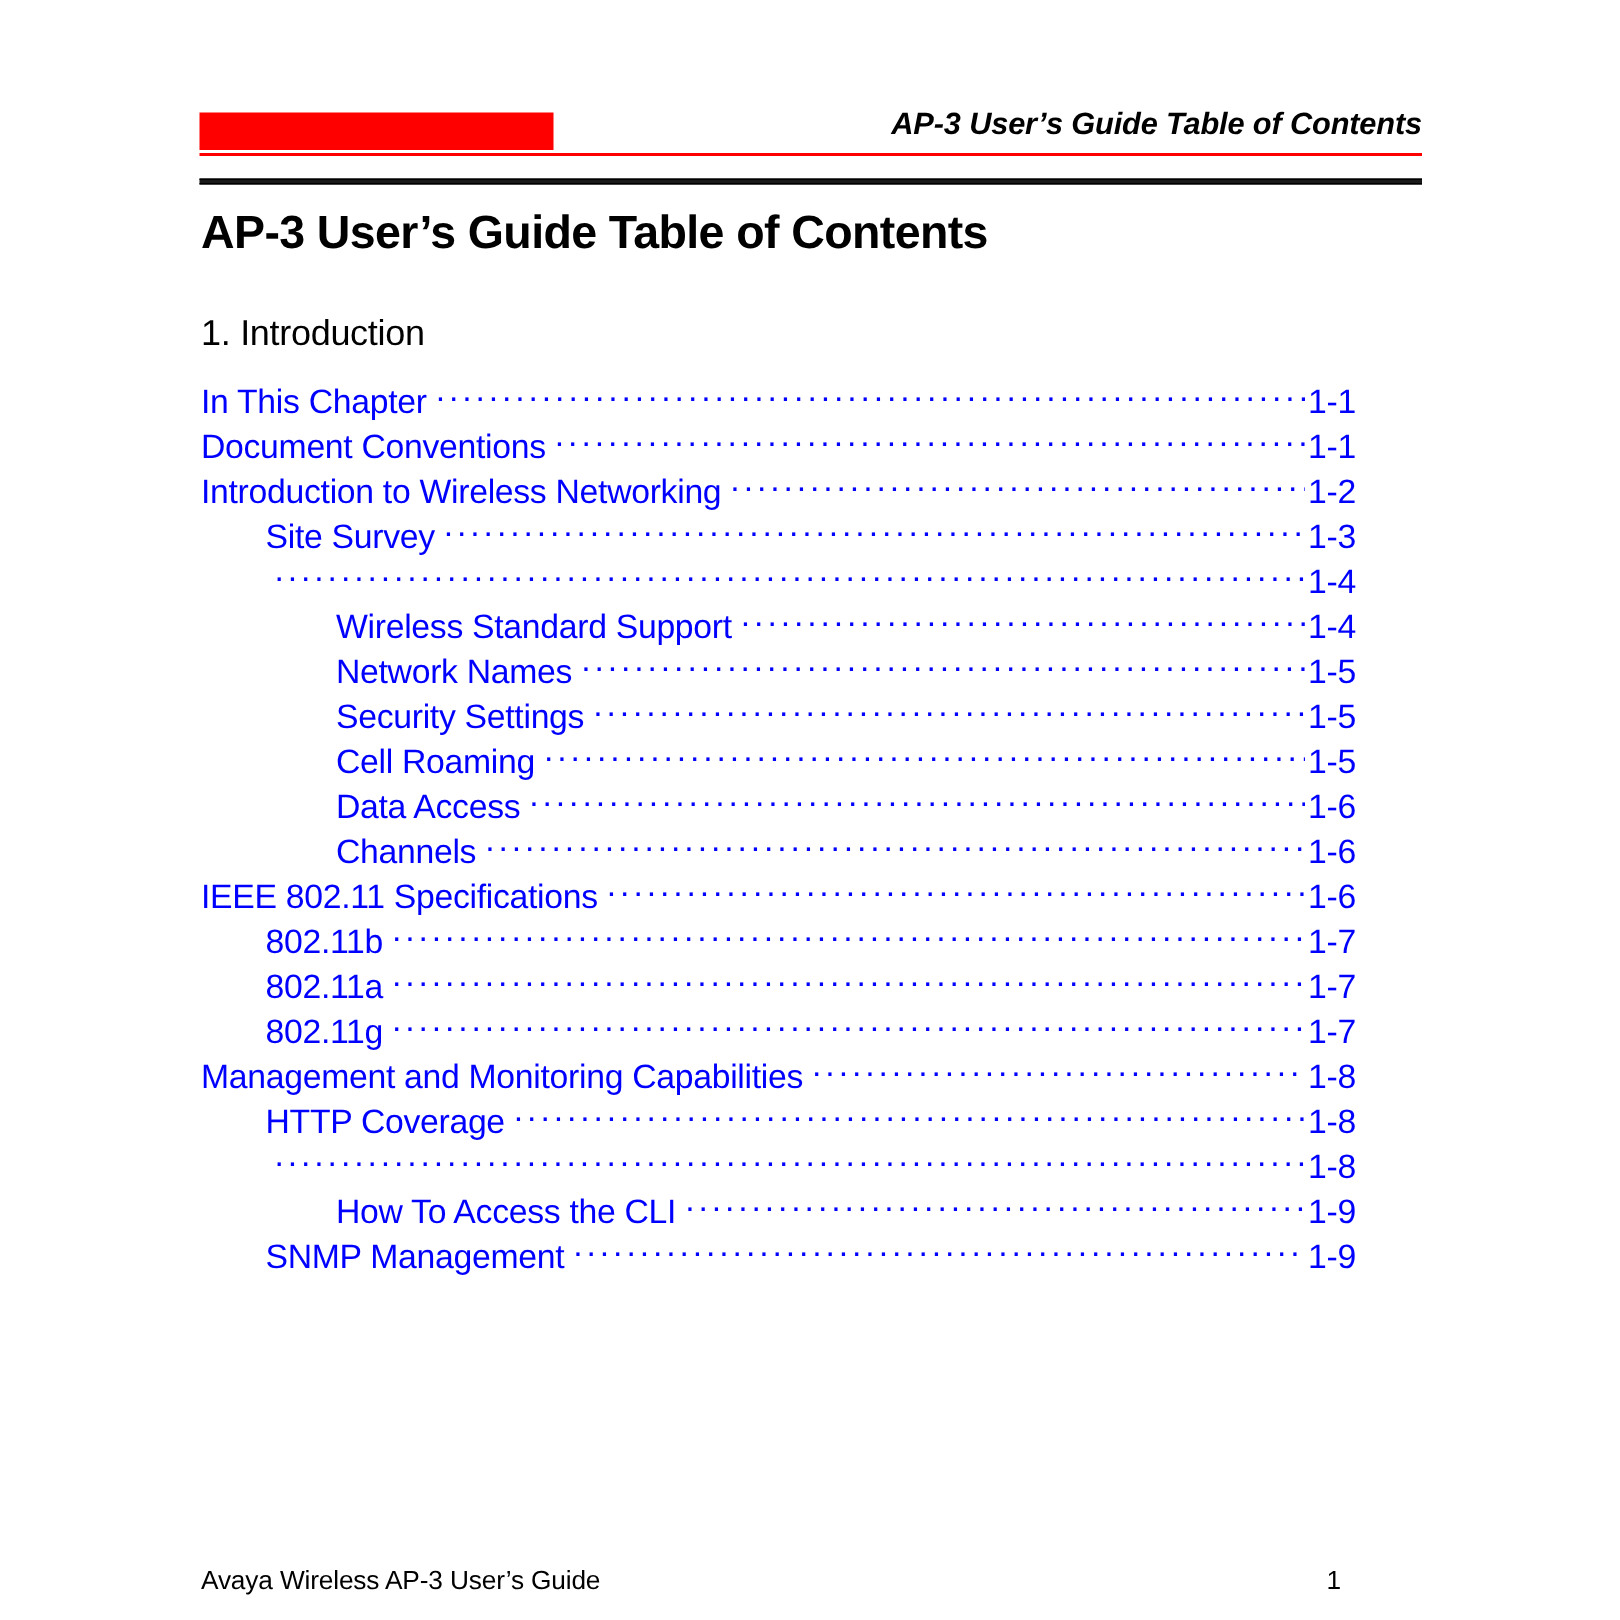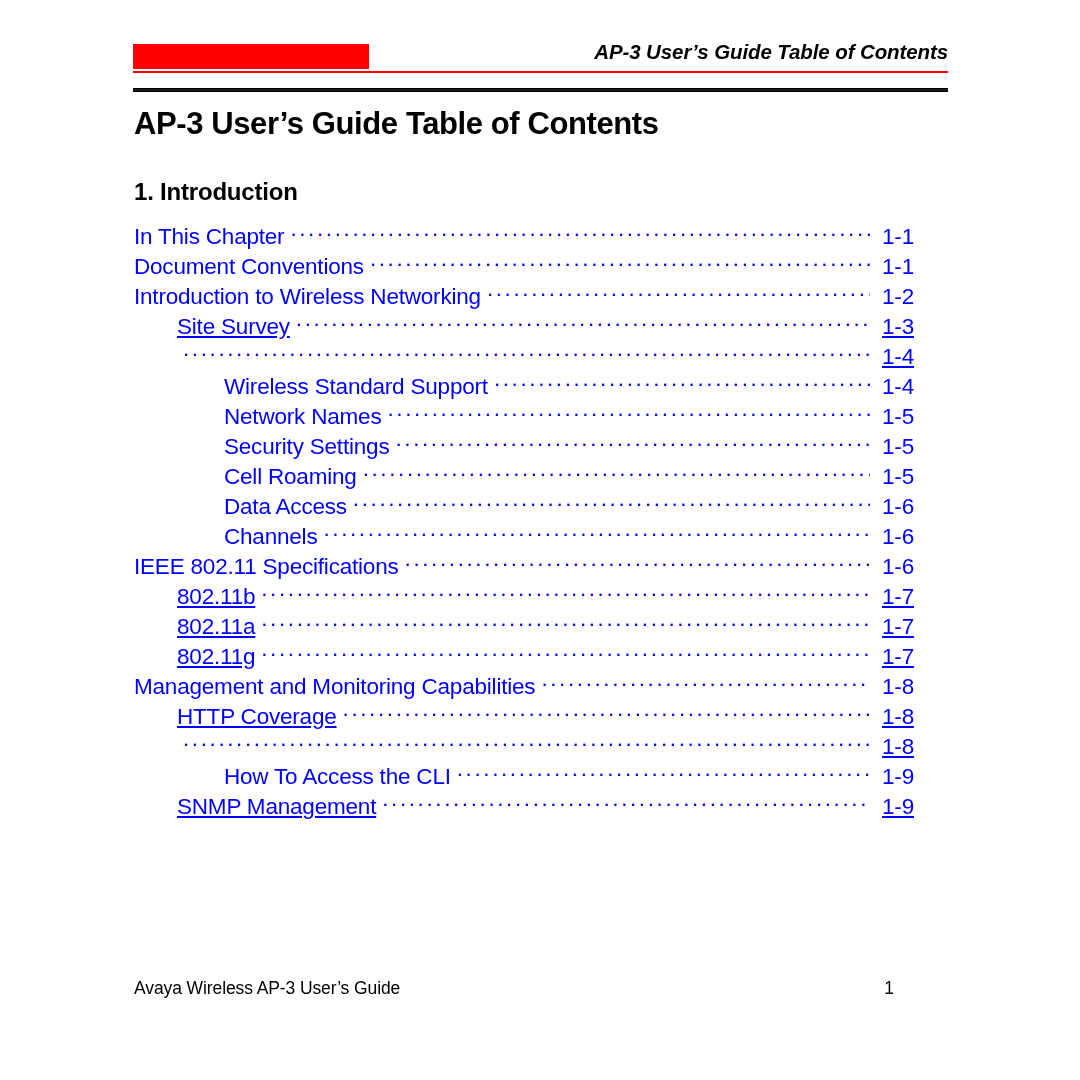--- a/index.html
+++ b/index.html
@@ -11,20 +11,21 @@
     width: 1080px;
     height: 1080px;
     position: relative;
     font-family: "Liberation Sans", sans-serif;
     overflow: hidden;
   }
 
   .page {
     position: absolute;
     inset: 0;
+    margin-top: 31px;
   }
 
   
   .header-zone {
     position: absolute;
     left: 133px;
     top: 40px;
     width: 815px;
     height: 56px;
   }
@@ -82,21 +83,21 @@
     letter-spacing: -0.4px;
     white-space: nowrap;
   }
 
   
   .chapter-heading {
     position: absolute;
     left: 134px;
     top: 178px;
     font-size: 24px;
-    font-weight: bold;
+    font-weight: normal;
     color: #000000;
     letter-spacing: -0.2px;
     white-space: nowrap;
   }
 
   
   .toc {
     position: absolute;
     left: 134px;
     top: 222px;
@@ -107,21 +108,21 @@
     display: flex;
     align-items: baseline;
     color: #0000ff;
     font-size: 22.5px;
     line-height: 30px;
     white-space: nowrap;
     letter-spacing: -0.2px;
   }
 
   .toc-entry.lvl1 { padding-left: 0px; }
-  .toc-entry.lvl2 { padding-left: 43px; text-decoration: underline; }
+  .toc-entry.lvl2 { padding-left: 43px; }
   .toc-entry.lvl3 { padding-left: 90px; }
 
   .toc-label {
     flex: 0 0 auto;
   }
 
   .toc-leader {
     flex: 1 1 auto;
     overflow: hidden;
     margin: 0 2px 0 6px;
@@ -134,29 +135,29 @@
     left: 0;
     bottom: 0px;
     letter-spacing: 2.6px;
     font-size: 22.5px;
     color: #0000ff;
     white-space: nowrap;
   }
 
   .toc-page {
     flex: 0 0 auto;
-    text-align: center;
+    text-align: left;
     min-width: 52px;
   }
 
   
   .footer {
     position: absolute;
     left: 134px;
-    top: 978px;
+    top: 1012px;
     width: 760px;
     display: flex;
     justify-content: space-between;
     align-items: center;
     font-size: 17.5px;
     color: #000000;
     letter-spacing: -0.1px;
   }
 </style>
 </head>

